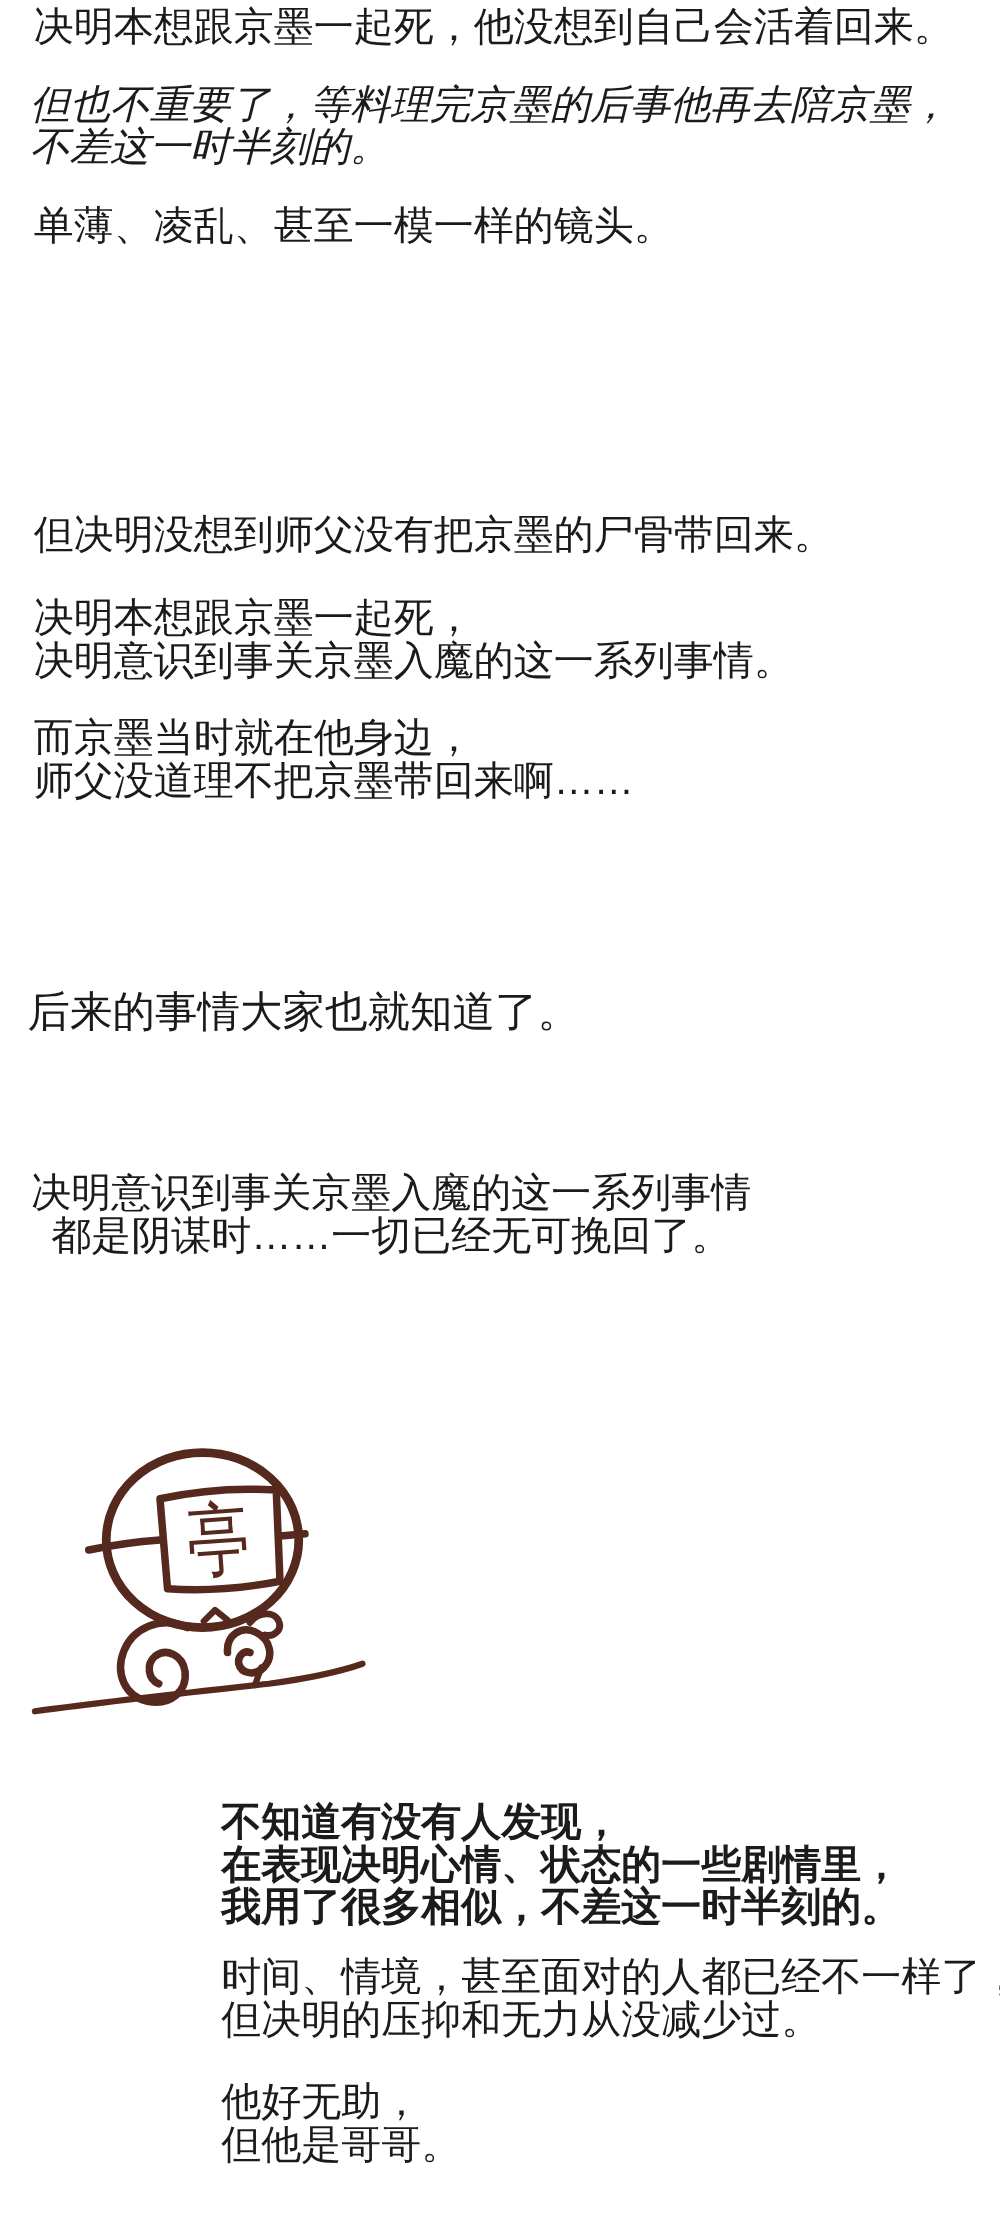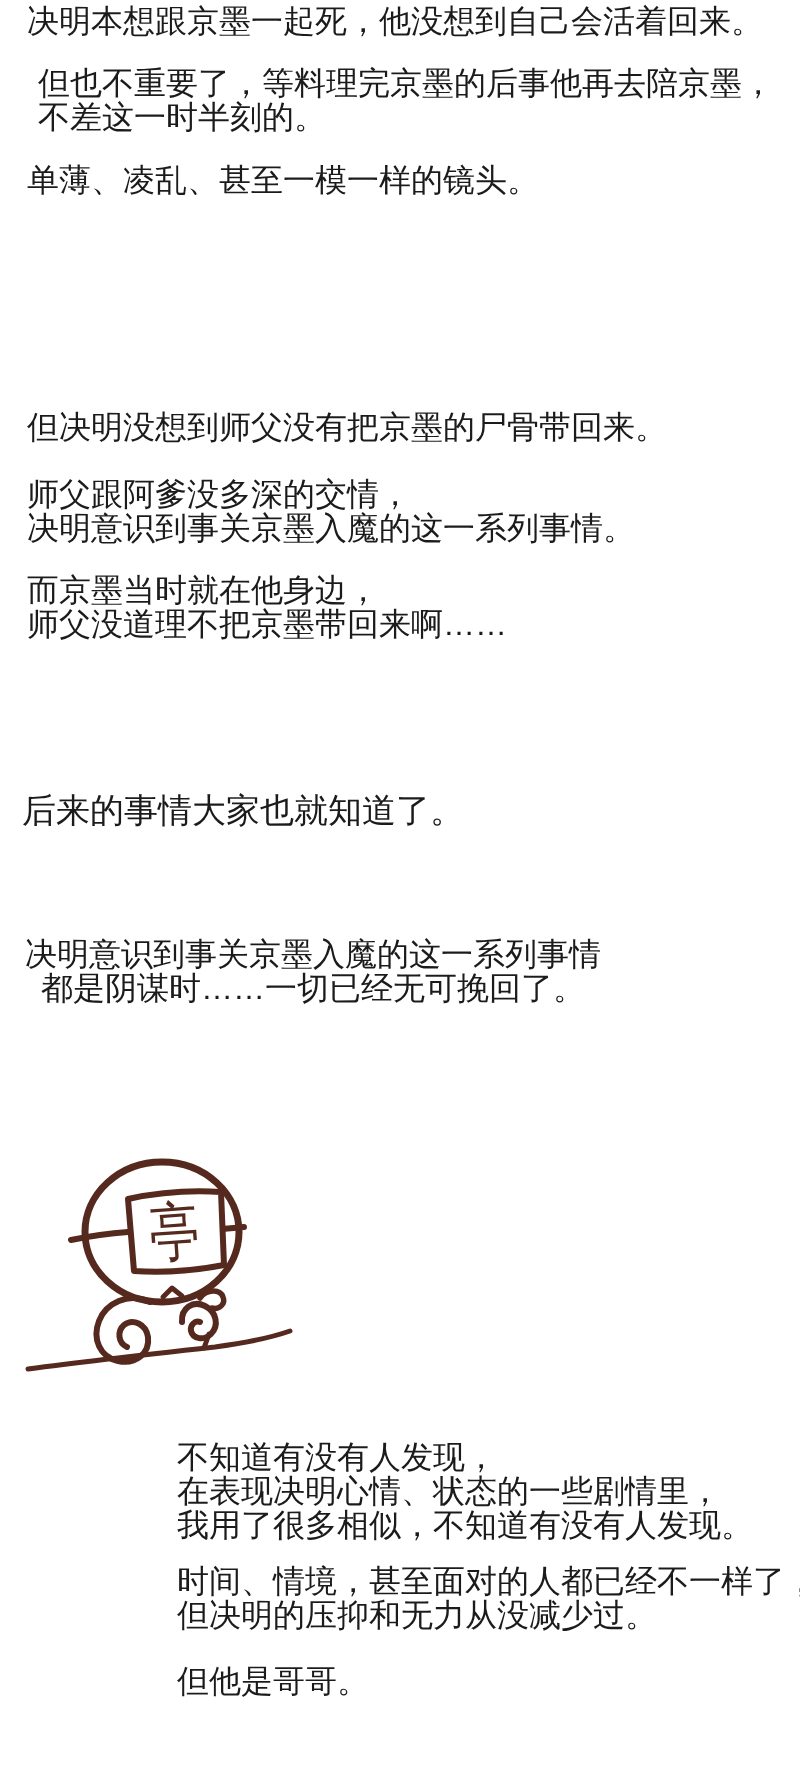--- a/index.html
+++ b/index.html
@@ -28,64 +28,65 @@
   }
   .illustration svg { display: block; width: 100%; height: 100%; }
 </style>
 </head>
 <body>
 
 <div class="para" style="left:27px; top:4px;text-align:right;">
   <span class="line">决明本想跟京墨一起死，他没想到自己会活着回来。</span>
 </div>
 
-<div class="para" style="left:38px; top:66px;">
+<div class="para" style="left:24px; top:66px;font-style:italic;">
   <span class="line">但也不重要了，等料理完京墨的后事他再去陪京墨，</span>
   <span class="line">不差这一时半刻的。</span>
 </div>
 
 <div class="para" style="left:27px; top:163px;">
   <span class="line">单薄、凌乱、甚至一模一样的镜头。</span>
 </div>
 
 <div class="para" style="left:27px; top:410px;">
   <span class="line">但决明没想到师父没有把京墨的尸骨带回来。</span>
 </div>
 
 <div class="para" style="left:27px; top:477px;">
-  <span class="line">师父跟阿爹没多深的交情，</span>
+  <span class="line">决明本想跟京墨一起死，</span>
   <span class="line">决明意识到事关京墨入魔的这一系列事情。</span>
 </div>
 
 <div class="para" style="left:27px; top:573px;">
   <span class="line">而京墨当时就在他身边，</span>
   <span class="line">师父没道理不把京墨带回来啊……</span>
 </div>
 
 <div class="para big" style="left:22px; top:792px;">
   <span class="line">后来的事情大家也就知道了。</span>
 </div>
 
 <div class="para" style="left:25px; top:937px;text-align:center;">
   <span class="line">决明意识到事关京墨入魔的这一系列事情</span>
   <span class="line">都是阴谋时……一切已经无可挽回了。</span>
 </div>
 
-<div class="para" style="left:177px; top:1440px;">
+<div class="para" style="left:177px; top:1440px;font-weight:bold;">
   <span class="line">不知道有没有人发现，</span>
   <span class="line">在表现决明心情、状态的一些剧情里，</span>
-  <span class="line">我用了很多相似，不知道有没有人发现。</span>
+  <span class="line">我用了很多相似，不差这一时半刻的。</span>
 </div>
 
 <div class="para" style="left:177px; top:1564px;">
   <span class="line">时间、情境，甚至面对的人都已经不一样了，</span>
   <span class="line">但决明的压抑和无力从没减少过。</span>
 </div>
 
 <div class="para" style="left:177px; top:1664px;">
+  <span class="line">他好无助，</span>
   <span class="line">但他是哥哥。</span>
 </div>
 
 <div class="illustration">
   <svg viewBox="0 0 290 240" xmlns="http://www.w3.org/2000/svg" fill="none" stroke="#56291f" stroke-linecap="round" stroke-linejoin="round">
 
     <ellipse cx="152" cy="87" rx="77" ry="70" stroke-width="7"></ellipse>
 
     <path d="M 61,95 Q 90,89 118,87" stroke-width="6"></path>
     <path d="M 212,84 Q 224,83 234,82" stroke-width="6"></path>

